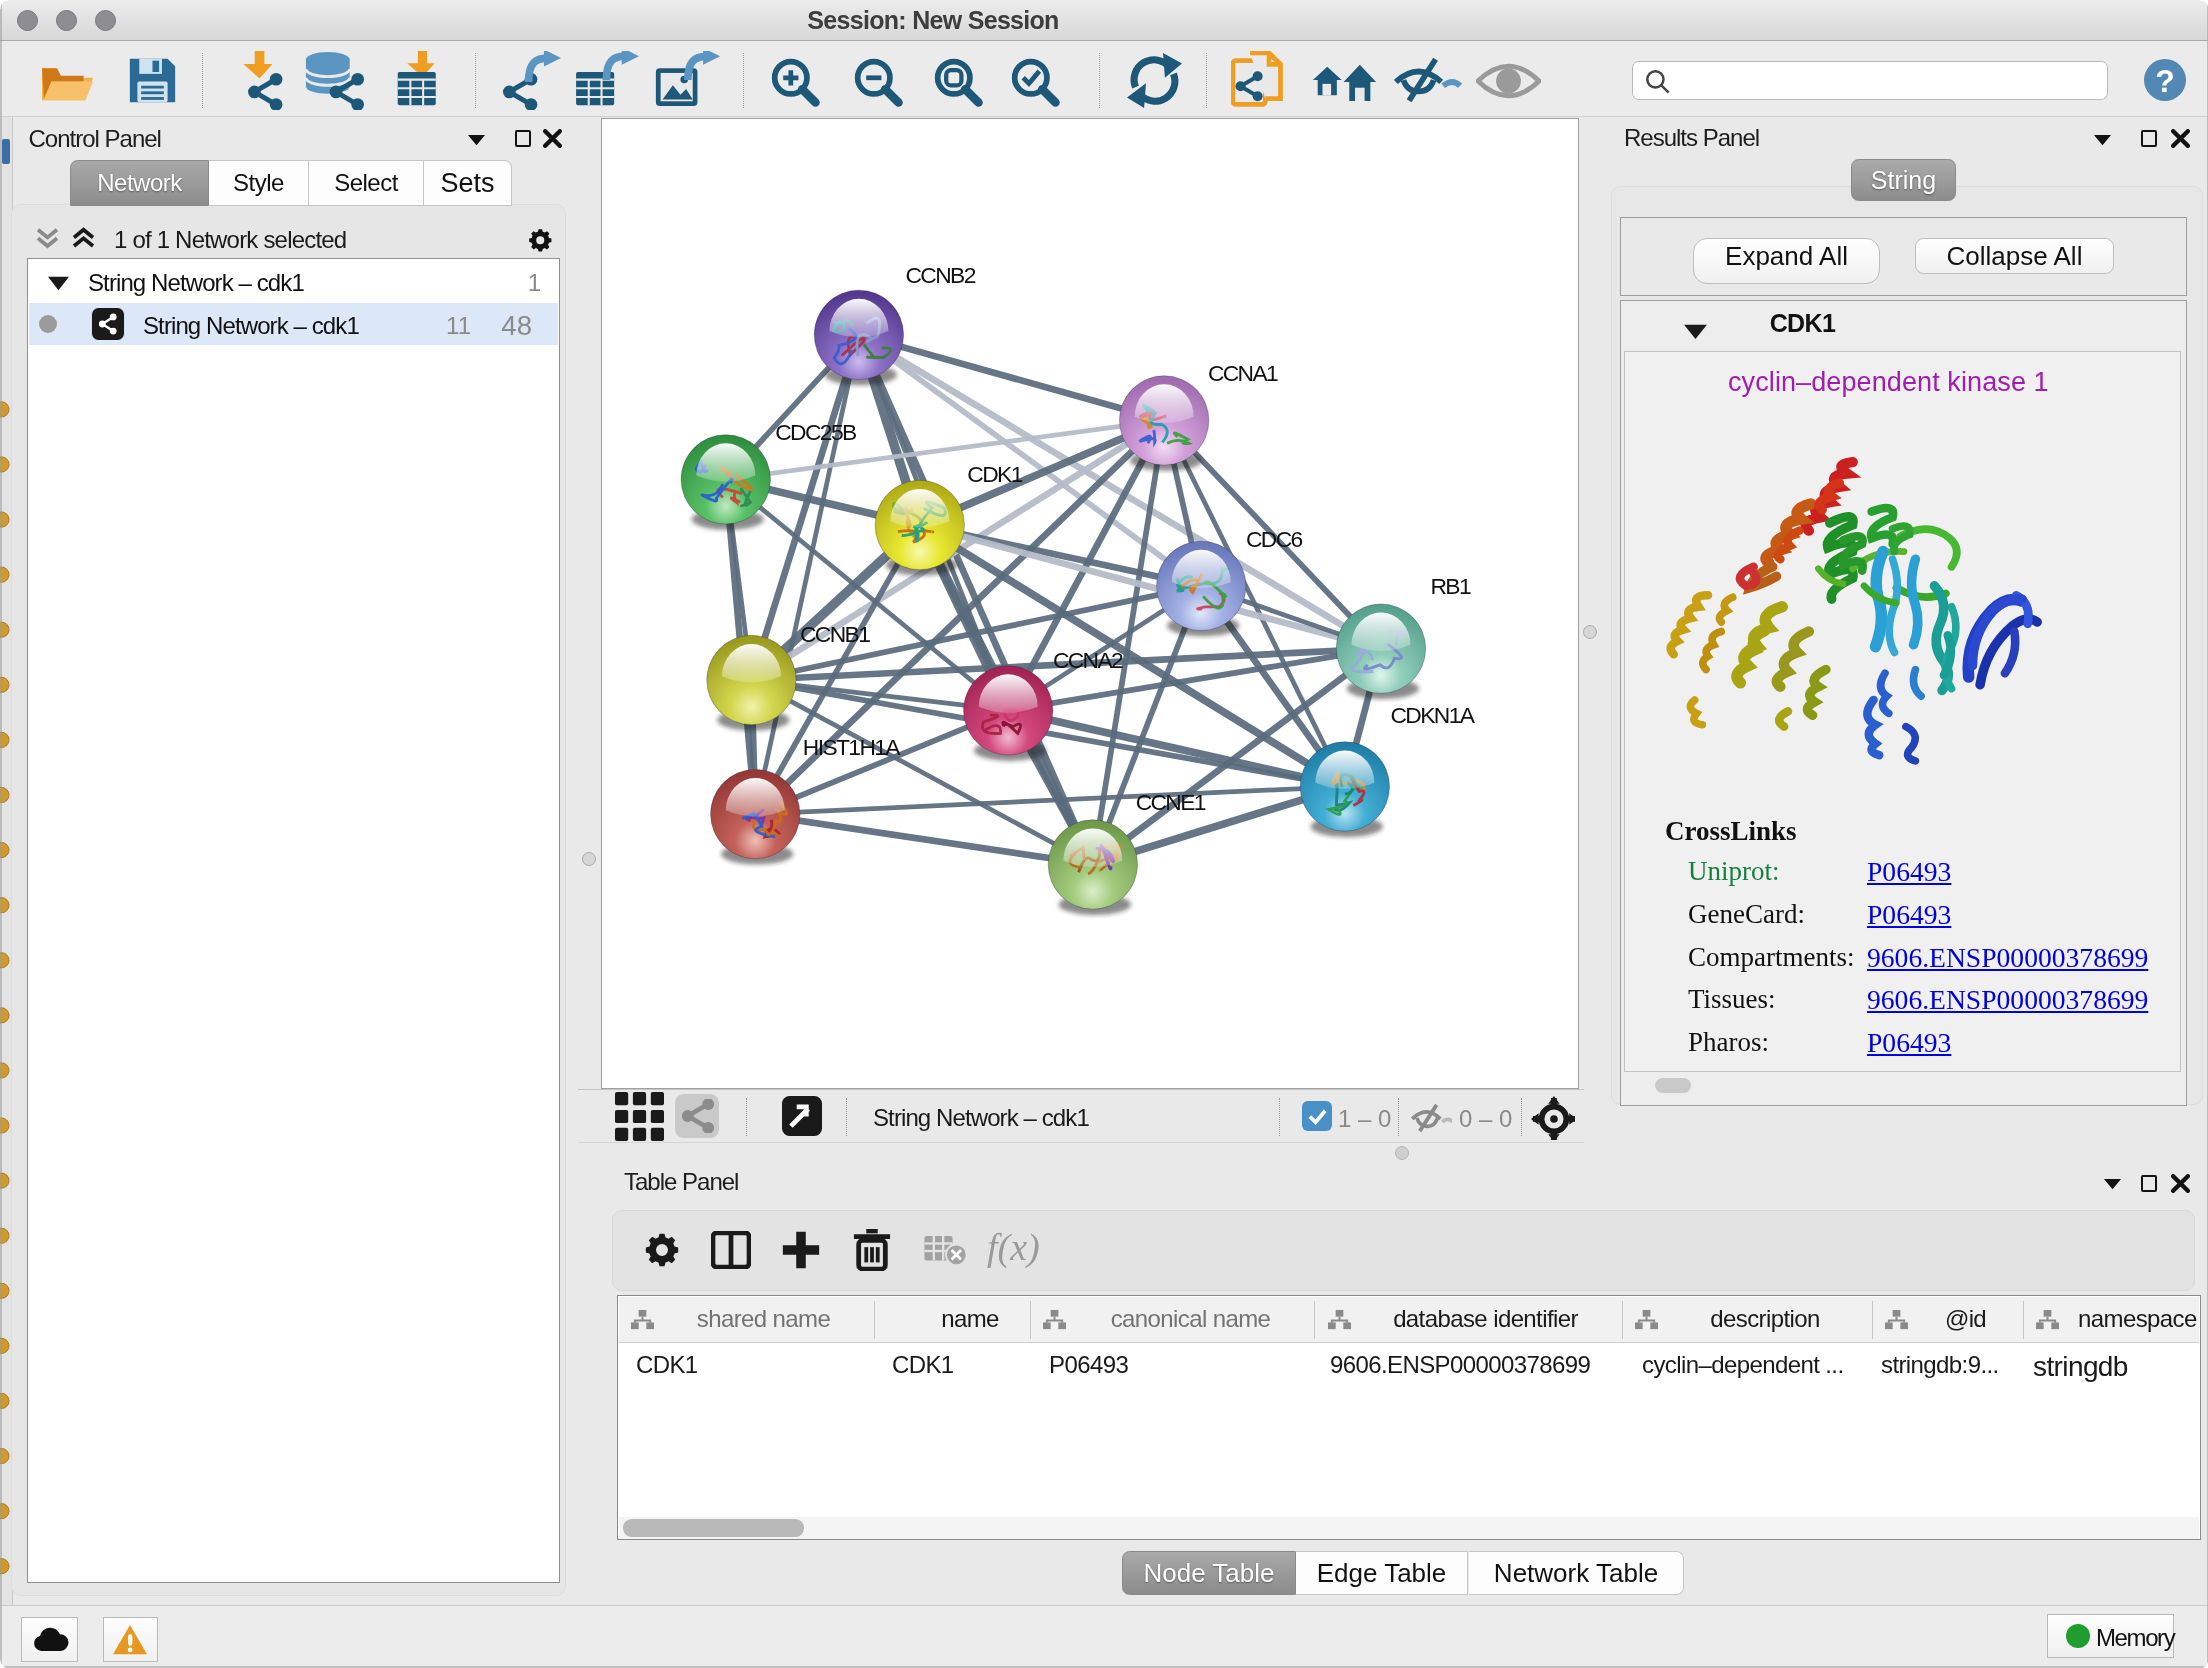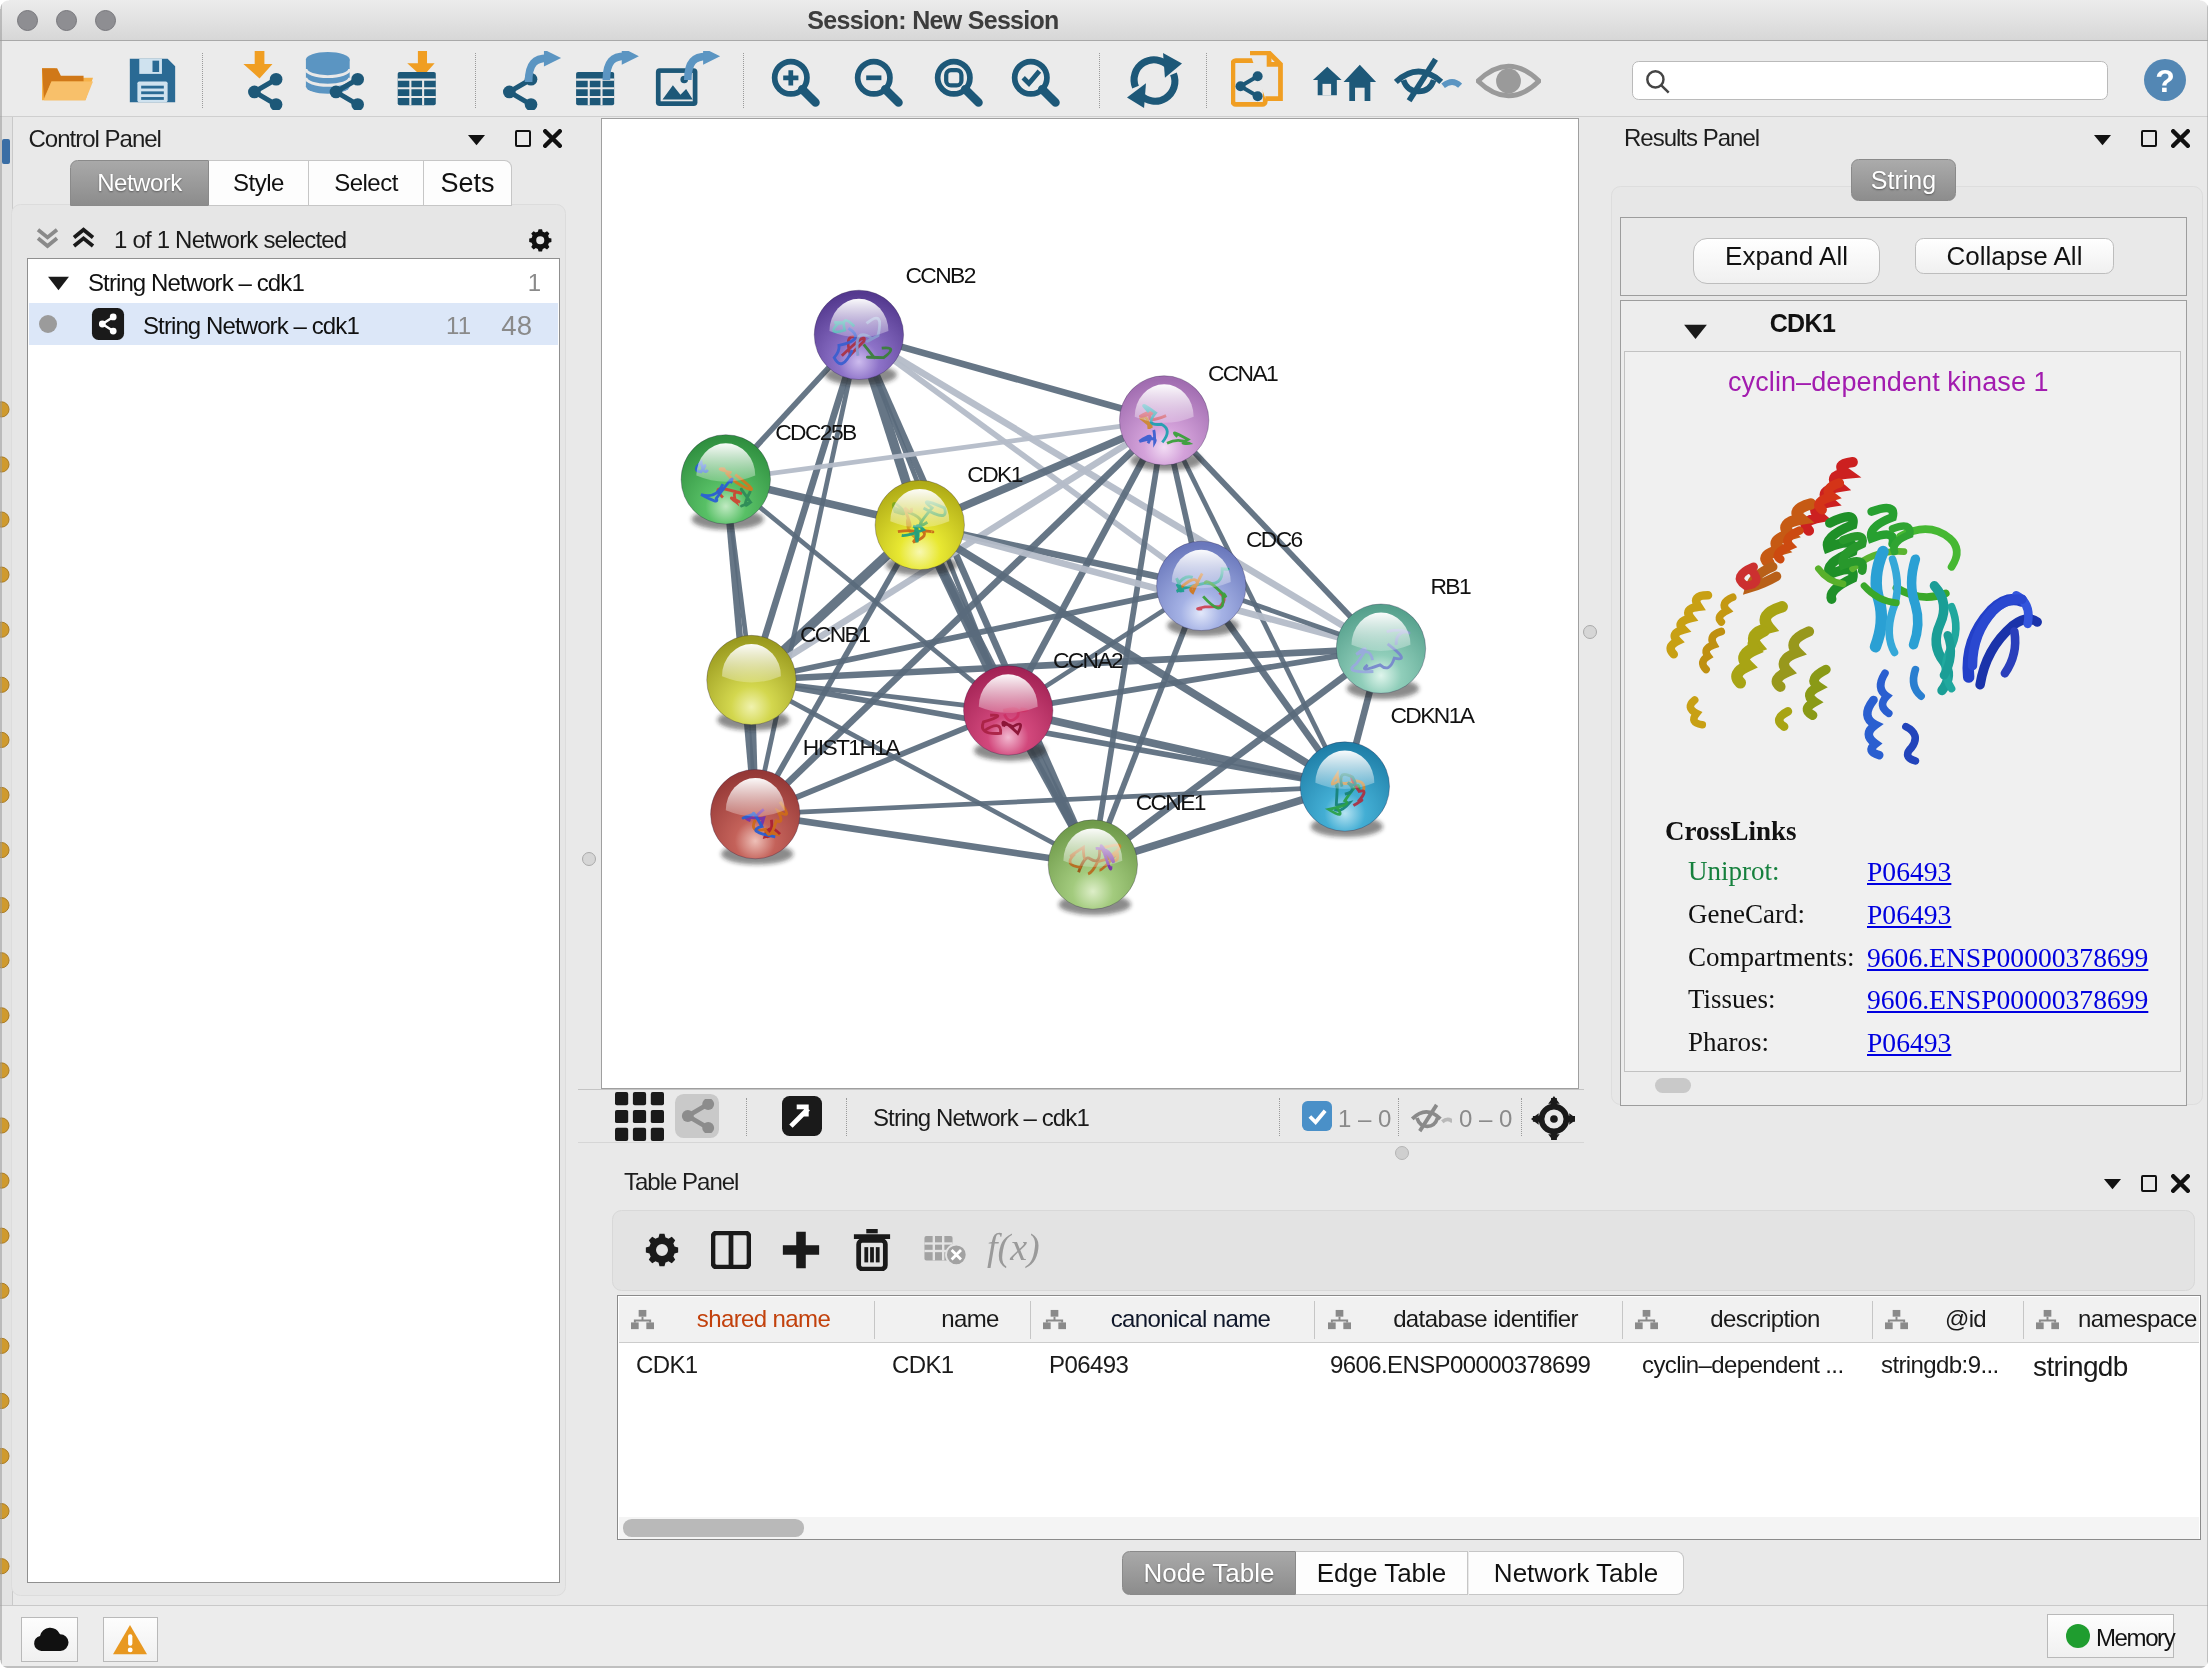--- a/index.html
+++ b/index.html
@@ -637,31 +637,31 @@
 <div class="abs" style="left:987px;top:1225px;font-family:'Liberation Serif',serif;font-style:italic;font-size:38px;color:#9a9a9a;">f(x)</div>
 
 <div class="abs" style="left:617px;top:1295px;width:1584px;height:245px;background:#fff;border:1.9px solid #8a8a8a;"></div>
 <div class="abs" style="left:619px;top:1297px;width:1580px;height:46px;background:#f1f1f1;border-bottom:1.9px solid #cccccc;"></div>
 <svg class="abs" style="left:630px;top:1309px;" width="25" height="23" viewBox="0 0 26 24">
     <rect x="9" y="1" width="8" height="7" fill="#8a8a8a"></rect>
     <rect x="1" y="14" width="8" height="7" fill="#8a8a8a"></rect>
     <rect x="17" y="14" width="8" height="7" fill="#8a8a8a"></rect>
     <path d="M13 8 v4 M5 14 v-2 h16 v2" stroke="#8a8a8a" stroke-width="2" fill="none"></path>
   </svg>
-<div class="abs" style="left:657px;top:1305px;width:213px;overflow:hidden;white-space:nowrap;text-align:center;font-size:24px;letter-spacing:-0.6px;color:#c2410c;">shared name</div>
+<div class="abs" style="left:657px;top:1305px;width:213px;overflow:hidden;white-space:nowrap;text-align:center;font-size:24px;letter-spacing:-0.6px;color:#737373;">shared name</div>
 <div class="abs" style="left:874px;top:1301px;width:0;height:38px;border-left:1.9px solid #c6c6c6;"></div>
 <div class="abs" style="left:914px;top:1305px;width:112px;overflow:hidden;white-space:nowrap;text-align:center;font-size:24px;letter-spacing:-0.6px;color:#1a1a1a;">name</div>
 <div class="abs" style="left:1030px;top:1301px;width:0;height:38px;border-left:1.9px solid #c6c6c6;"></div>
 <svg class="abs" style="left:1042px;top:1309px;" width="25" height="23" viewBox="0 0 26 24">
     <rect x="9" y="1" width="8" height="7" fill="#8a8a8a"></rect>
     <rect x="1" y="14" width="8" height="7" fill="#8a8a8a"></rect>
     <rect x="17" y="14" width="8" height="7" fill="#8a8a8a"></rect>
     <path d="M13 8 v4 M5 14 v-2 h16 v2" stroke="#8a8a8a" stroke-width="2" fill="none"></path>
   </svg>
-<div class="abs" style="left:1070px;top:1305px;width:241px;overflow:hidden;white-space:nowrap;text-align:center;font-size:24px;letter-spacing:-0.6px;color:#0f172a;">canonical name</div>
+<div class="abs" style="left:1070px;top:1305px;width:241px;overflow:hidden;white-space:nowrap;text-align:center;font-size:24px;letter-spacing:-0.6px;color:#737373;">canonical name</div>
 <div class="abs" style="left:1314px;top:1301px;width:0;height:38px;border-left:1.9px solid #c6c6c6;"></div>
 <svg class="abs" style="left:1327px;top:1309px;" width="25" height="23" viewBox="0 0 26 24">
     <rect x="9" y="1" width="8" height="7" fill="#8a8a8a"></rect>
     <rect x="1" y="14" width="8" height="7" fill="#8a8a8a"></rect>
     <rect x="17" y="14" width="8" height="7" fill="#8a8a8a"></rect>
     <path d="M13 8 v4 M5 14 v-2 h16 v2" stroke="#8a8a8a" stroke-width="2" fill="none"></path>
   </svg>
 <div class="abs" style="left:1354px;top:1305px;width:263px;overflow:hidden;white-space:nowrap;text-align:center;font-size:24px;letter-spacing:-0.6px;color:#1a1a1a;">database identifier</div>
 <div class="abs" style="left:1622px;top:1301px;width:0;height:38px;border-left:1.9px solid #c6c6c6;"></div>
 <svg class="abs" style="left:1634px;top:1309px;" width="25" height="23" viewBox="0 0 26 24">

